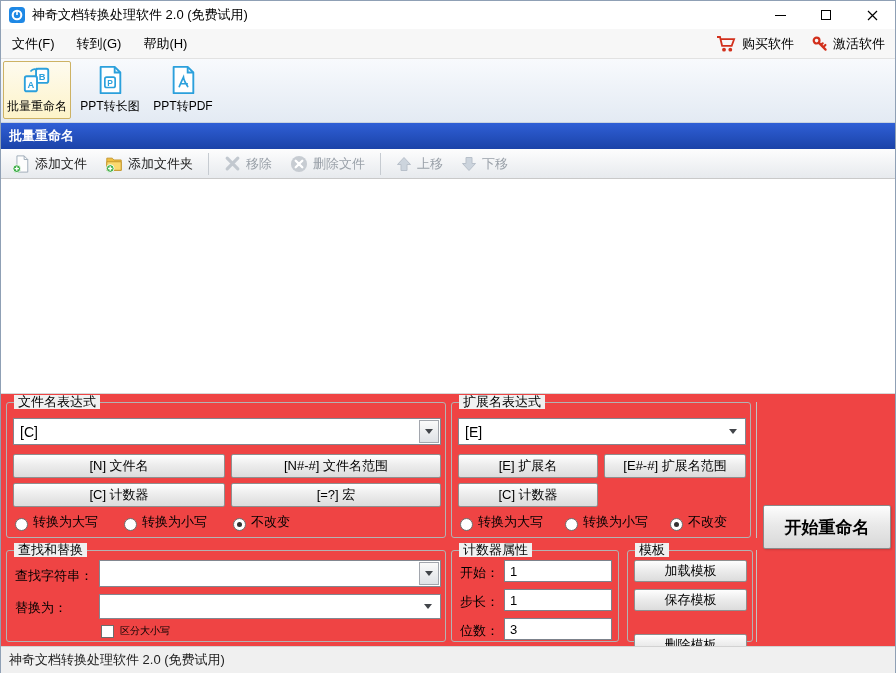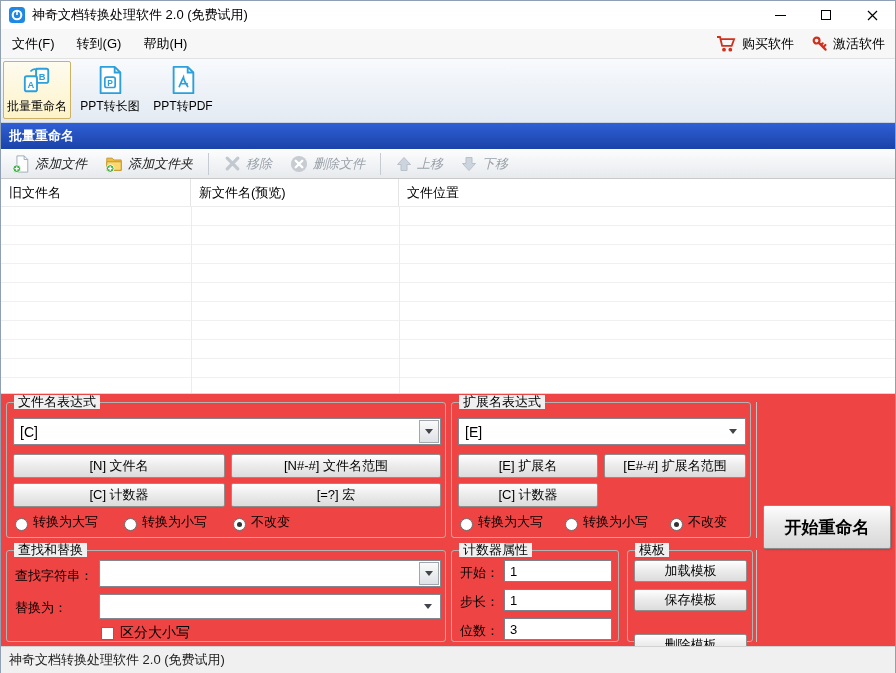--- a/index.html
+++ b/index.html
@@ -25,21 +25,21 @@
   
   .ribbon { position:absolute; left:0; top:58px; width:100%; height:64px; background:linear-gradient(#f8fafd,#e3eaf3); border-bottom:1px solid #c9d3e0; display:flex; align-items:flex-start; padding:2px 0 0 2px; gap:5px; }
   .ribbon-btn { width:68px; height:58px; display:flex; flex-direction:column; align-items:center; justify-content:center; gap:3px; border:1px solid transparent; border-radius:2px; font-size:12px; color:#000; }
   .ribbon-btn.selected { background:linear-gradient(#fefbef,#fdf3c9); border:1px solid #cdb264; }
   .ribbon-btn svg { display:block; }
 
   
   .section-header { position:absolute; left:0; top:122px; width:100%; height:26px; background:linear-gradient(#2f5fd6,#1b43a8); color:#fff; font-weight:bold; font-size:13px; display:flex; align-items:center; padding-left:8px; }
 
   
-  .file-toolbar { position:absolute; left:0; top:148px; width:100%; height:30px; background:linear-gradient(#fdfdfd,#e7eaee); border-bottom:1px solid #c9c9c9; display:flex; align-items:center; padding-left:2px;font-style:italic; }
+  .file-toolbar { position:absolute; left:0; top:148px; width:100%; height:30px; background:linear-gradient(#fdfdfd,#e7eaee); border-bottom:1px solid #c9c9c9; display:flex; align-items:center; padding-left:2px; }
   .tool-btn { display:flex; align-items:center; gap:5px; padding:0 9px; height:26px; font-size:13px; color:#222; border-radius:2px; }
   .tool-btn.disabled { color:#9aa1a9; }
   .tsep { width:1px; height:22px; background:#c6cbd1; margin:0 6px; }
 
   
   .file-table { position:absolute; left:0; top:178px; width:100%; height:214px; background:#fff; }
   .thead { position:absolute; left:0; top:0; width:100%; height:28px; background:#fff; border-bottom:1px solid #ececec; display:flex; font-size:13px; color:#000; }
   .th { display:flex; align-items:center; padding-left:8px; border-right:1px solid #e4e4e4; height:100%; }
   .th:nth-child(1){ width:190px; } .th:nth-child(2){ width:208px; } .th:nth-child(3){ flex:1; border-right:none; }
   .tbody { position:absolute; left:0; top:28px; right:0; bottom:0;
@@ -62,21 +62,21 @@
   .start-btn { position:absolute; left:762px; top:111px; width:128px; height:44px; background:linear-gradient(#fdfdfd,#e9e9e9 45%,#d8d8d8); border:1px solid #8a8a8a; border-radius:2px; font-size:17px; font-weight:bold; color:#000; display:flex; align-items:center; justify-content:center; box-shadow:1px 1px 2px rgba(0,0,0,.15); }
 
   .radio-row { position:absolute; display:flex; font-size:13px; color:#000; }
   .radio { display:flex; align-items:flex-end; gap:5px; }
   .rb { width:13px; height:13px; border:1px solid #6d6d6d; border-radius:50%; background:#fff; position:relative; flex:0 0 13px; }
   .rb.on::after { content:""; position:absolute; left:3px; top:3px; width:5px; height:5px; border-radius:50%; background:#333; }
 
   .flabel { position:absolute; font-size:13px; color:#000; }
   .tinput { position:absolute; border:1px solid #7c828c; background:#fff; font-size:13px; color:#000; padding:2px 5px; font-family:"Liberation Sans","DejaVu Sans",sans-serif; }
   .cb { width:13px; height:13px; border:1px solid #6d6d6d; background:#fff; flex:0 0 13px; }
-  .check-row { position:absolute; display:flex; align-items:center; gap:6px; font-size:14px; color:#000; }
+  .check-row { position:absolute; display:flex; align-items:center; gap:6px; font-size:10px; color:#000; }
   .groupline { position:absolute; width:1px; background:#c2c2c2; }
 
   
   .statusbar { position:absolute; left:0; top:645px; width:100%; height:27px; background:#f0f0f0; border-top:1px solid #d2d2d2; display:flex; align-items:center; padding-left:8px; font-size:13px; color:#222; }
 </style>
 </head>
 <body>
 
 <div class="window">
 
@@ -201,30 +201,20 @@
       <span>上移</span>
     </div>
     <div class="tool-btn disabled">
       <svg width="16" height="16" viewBox="0 0 16 16">
         <path d="M8 14.5 L1.5 7.5 H5 V1.5 H11 V7.5 H14.5 Z" fill="#ccd4dd" stroke="#b8c0ca"></path>
       </svg>
       <span>下移</span>
     </div>
   </div>
 
-  <div class="file-table">
-    <div class="thead">
-      <div class="th">旧文件名</div>
-      <div class="th">新文件名(预览)</div>
-      <div class="th">文件位置</div>
-    </div>
-    <div class="tbody"></div>
-    <div class="vline" style="left:190px;"></div>
-    <div class="vline" style="left:398px;"></div>
-  </div>
 
   <div class="panel">
 
     <div class="group" style="left:5px; top:8px; width:440px; height:136px;">
       <span class="gtitle">文件名表达式</span>
       <div class="combo" style="left:6px; top:15px; width:428px; height:27px;">
         <span class="val">[C]</span>
         <span class="dbtn">
             <span class="arrow-down"></span>
           </span>

